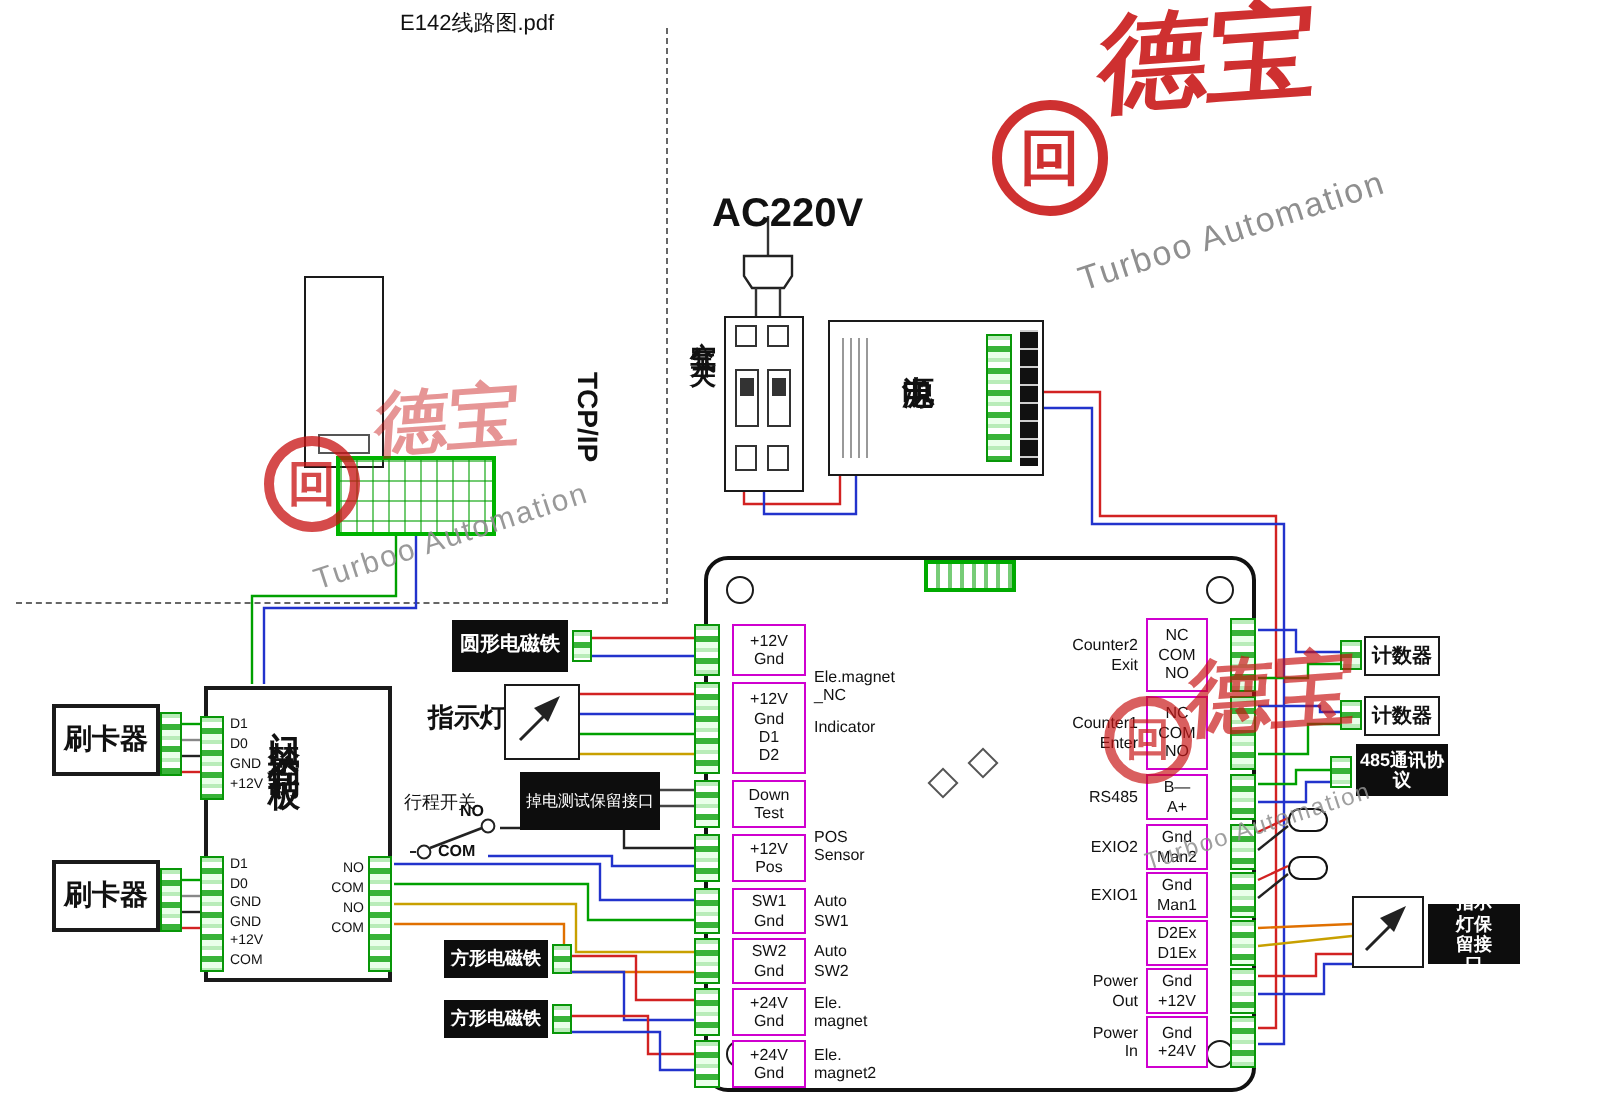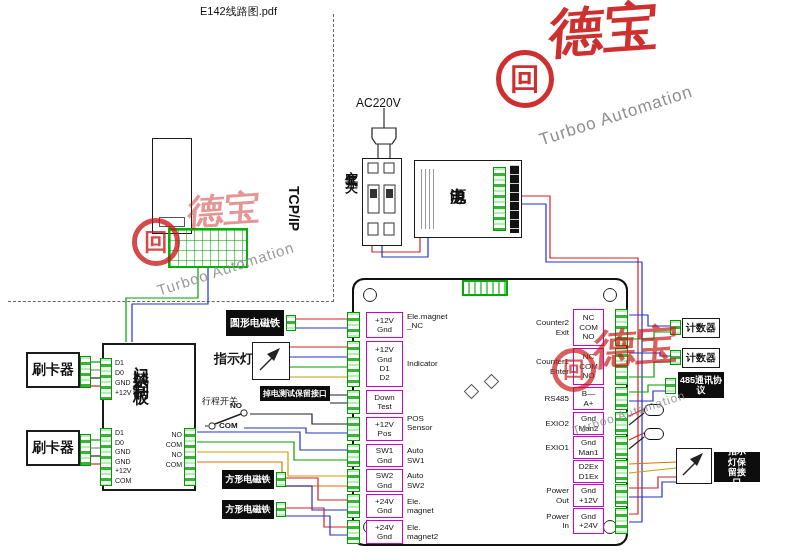--- a/index.html
+++ b/index.html
@@ -107,21 +107,21 @@
   </svg>
 
   <div class="comp outbox" style="left:152px;top:138px;width:40px;height:96px">
     <div class="abs" style="left:6px;top:78px;width:26px;height:10px;border:1px solid #555"></div>
   </div>
   <div class="comp" style="left:168px;top:228px;width:80px;height:40px;border:2px solid #00b300;
               background-image:linear-gradient(rgba(0,160,0,.55) 1px,transparent 1px),linear-gradient(90deg,rgba(0,160,0,.55) 1px,transparent 1px);
               background-size:8px 10px"></div>
   <div class="comp vtext" data-bind="control_unit.tcpip" style="left:286px;top:186px;font-size:14px;font-weight:bold">TCP/IP</div>
 
-  <div class="comp" data-bind="power.ac" style="left:356px;top:96px;font-size:12px;font-weight:normal">AC220V</div>
+  <div class="comp" data-bind="power.ac" style="left:356px;top:96px;font-size:20px;font-weight:bold">AC220V</div>
   <div class="comp vtext" data-bind="power.air_switch" style="left:342px;top:160px;font-size:13px;font-weight:bold;letter-spacing:3px;height:88px">空气开关</div>
   <div class="comp outbox" style="left:362px;top:158px;width:40px;height:88px">
     <svg width="37" height="84">
       <rect x="5" y="4" width="10" height="10" fill="none" stroke="#333"></rect>
       <rect x="21" y="4" width="10" height="10" fill="none" stroke="#333"></rect>
       <rect x="5" y="26" width="11" height="28" fill="none" stroke="#333"></rect>
       <rect x="21" y="26" width="11" height="28" fill="none" stroke="#333"></rect>
       <rect x="7" y="30" width="7" height="9" fill="#333"></rect>
       <rect x="23" y="30" width="7" height="9" fill="#333"></rect>
       <rect x="5" y="64" width="10" height="12" fill="none" stroke="#333"></rect>
@@ -142,21 +142,21 @@
   <div class="screw" style="left:363px;top:520px"></div>
   <div class="screw" style="left:603px;top:520px"></div>
   <div class="comp" style="left:462px;top:280px;width:46px;height:16px;border:2px solid #0a0;
               background:repeating-linear-gradient(90deg,#fff 0 4px,#7c7 4px 6px)"></div>
   <div class="diamond" style="left:466px;top:386px"></div>
   <div class="diamond" style="left:486px;top:376px"></div>
 
   <div class="comp gstrip" style="left:347px;top:312px;width:13px;height:26px"></div>
   <div class="comp pbox" data-bind="board.left_ports.0.pins" style="left:366px;top:312px;width:37px;height:26px">+12V
 Gnd</div>
-  <div class="comp desc" data-bind="board.left_ports.0.desc" style="left:407px;top:308px;width:50px;height:26px">Ele.magnet
+  <div class="comp desc" data-bind="board.left_ports.0.desc" style="left:407px;top:330px;width:50px;height:26px">Ele.magnet
 _NC</div>
 
   <div class="comp gstrip" style="left:347px;top:341px;width:13px;height:46px"></div>
   <div class="comp pbox" data-bind="board.left_ports.1.pins" style="left:366px;top:341px;width:37px;height:46px">+12V
 Gnd
 D1
 D2</div>
   <div class="comp desc" data-bind="board.left_ports.1.desc" style="left:407px;top:341px;width:50px;height:46px">Indicator</div>
 
   <div class="comp gstrip" style="left:347px;top:390px;width:13px;height:24px"></div>
@@ -273,21 +273,21 @@
   <div class="comp gstrip" style="left:286px;top:315px;width:10px;height:16px"></div>
 
   <div class="comp" data-bind="left_devices.indicator" style="left:214px;top:350px;font-size:13px;font-weight:bold">指示灯</div>
   <div class="comp outbox" style="left:252px;top:342px;width:38px;height:38px">
     <svg width="34" height="34">
       <path d="M7,27 L22,12" stroke="#222" stroke-width="1.5" fill="none"></path>
       <polygon points="27,5 14,11 21,18" fill="#222"></polygon>
     </svg>
   </div>
 
-  <div class="comp blackbox" data-bind="left_devices.powerdown" style="left:260px;top:386px;width:70px;height:15px;font-size:8px;font-weight:bold">掉电测试保留接口</div>
+  <div class="comp blackbox" data-bind="left_devices.powerdown" style="left:260px;top:386px;width:70px;height:29px;font-size:8px;font-weight:normal">掉电测试保留接口</div>
 
   <div class="comp" data-bind="left_devices.travel_switch" style="left:202px;top:395px;font-size:9px">行程开关</div>
   <svg class="comp" style="left:203px;top:404px" width="50" height="30">
     <circle cx="9" cy="22" r="3.2" fill="none" stroke="#222"></circle>
     <circle cx="41" cy="9" r="3.2" fill="none" stroke="#222"></circle>
     <line x1="12" y1="20" x2="38" y2="10" stroke="#222" stroke-width="1.4"></line>
     <line x1="2" y1="22" x2="5" y2="22" stroke="#222"></line>
   </svg>
   <div class="comp" data-bind="left_devices.sw_no" style="left:230px;top:401px;font-size:8px;font-weight:bold">NO</div>
   <div class="comp" data-bind="left_devices.sw_com" style="left:219px;top:421px;font-size:8px;font-weight:bold">COM</div>

